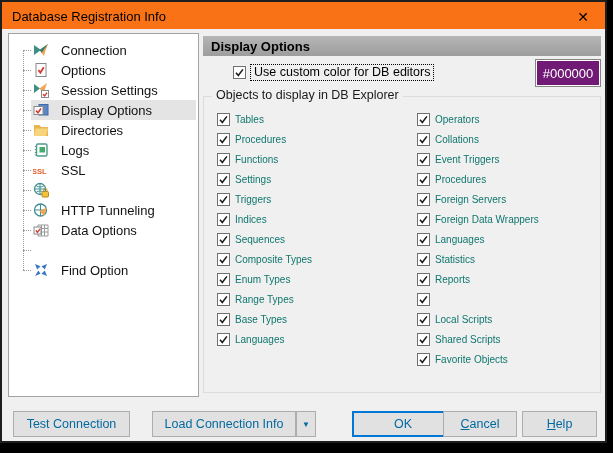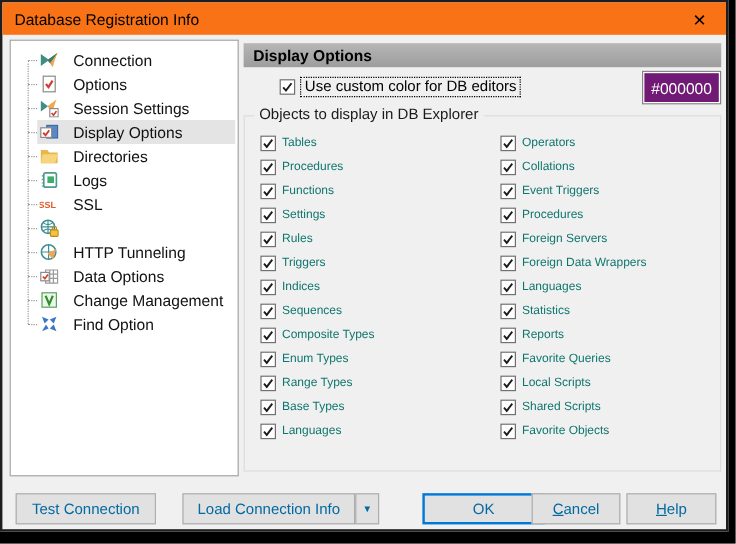--- a/index.html
+++ b/index.html
@@ -214,29 +214,20 @@
                 <path d="M5 6.5h10M5 10h10M8.5 3v11M11.5 3v11" stroke="#9a9a9a"></path>
                 <rect x="1" y="5" width="7" height="7" fill="#fff" stroke="#8a8a8a"></rect>
                 <path d="M2.8 8.4l1.6 1.9 2.6-3.5" stroke="#d23b2f" stroke-width="1.4" fill="none"></path>
               </svg>
             </span>
             <span class="tlabel">Data Options</span>
           </span>
         </div>
         <div class="trow">
           <span class="stub"></span>
-          <span class="trowin">
-            <span class="ticon">
-              <svg viewBox="0 0 16 16">
-                <rect x="2" y="2" width="12" height="12" fill="#eef7ee" stroke="#57a657"></rect>
-                <path d="M5 4.5l3 7 3-7" stroke="#2f8f2f" stroke-width="1.8" fill="none"></path>
-              </svg>
-            </span>
-            <span class="tlabel">Change Management</span>
-          </span>
         </div>
         <div class="trow">
           <span class="stub"></span>
           <span class="trowin">
             <span class="ticon">
               <svg viewBox="0 0 16 16" fill="#3b78c4">
                 <path d="M2 2l5.5 2.2-3.3 3.3z"></path>
                 <path d="M14 2l-2.2 5.5-3.3-3.3z"></path>
                 <path d="M2 14l3.3-5.5 2.2 3.3z"></path>
                 <path d="M14 14l-5.5-2.2 3.3-3.3z"></path>
@@ -299,28 +290,20 @@
             </svg>
           </span>
           <span class="cbl">Settings</span>
         </div>
         <div class="cb">
           <span class="cbbox">
             <svg viewBox="0 0 12 12">
               <path d="M2.2 6.3l2.5 2.9 5-6.6" fill="none" stroke="#1a1a1a" stroke-width="1.7"></path>
             </svg>
           </span>
-          <span class="cbl">Rules</span>
-        </div>
-        <div class="cb">
-          <span class="cbbox">
-            <svg viewBox="0 0 12 12">
-              <path d="M2.2 6.3l2.5 2.9 5-6.6" fill="none" stroke="#1a1a1a" stroke-width="1.7"></path>
-            </svg>
-          </span>
           <span class="cbl">Triggers</span>
         </div>
         <div class="cb">
           <span class="cbbox">
             <svg viewBox="0 0 12 12">
               <path d="M2.2 6.3l2.5 2.9 5-6.6" fill="none" stroke="#1a1a1a" stroke-width="1.7"></path>
             </svg>
           </span>
           <span class="cbl">Indices</span>
         </div>
@@ -445,21 +428,20 @@
             </svg>
           </span>
           <span class="cbl">Reports</span>
         </div>
         <div class="cb">
           <span class="cbbox">
             <svg viewBox="0 0 12 12">
               <path d="M2.2 6.3l2.5 2.9 5-6.6" fill="none" stroke="#1a1a1a" stroke-width="1.7"></path>
             </svg>
           </span>
-          <span class="cbl">Favorite Queries</span>
         </div>
         <div class="cb">
           <span class="cbbox">
             <svg viewBox="0 0 12 12">
               <path d="M2.2 6.3l2.5 2.9 5-6.6" fill="none" stroke="#1a1a1a" stroke-width="1.7"></path>
             </svg>
           </span>
           <span class="cbl">Local Scripts</span>
         </div>
         <div class="cb">

